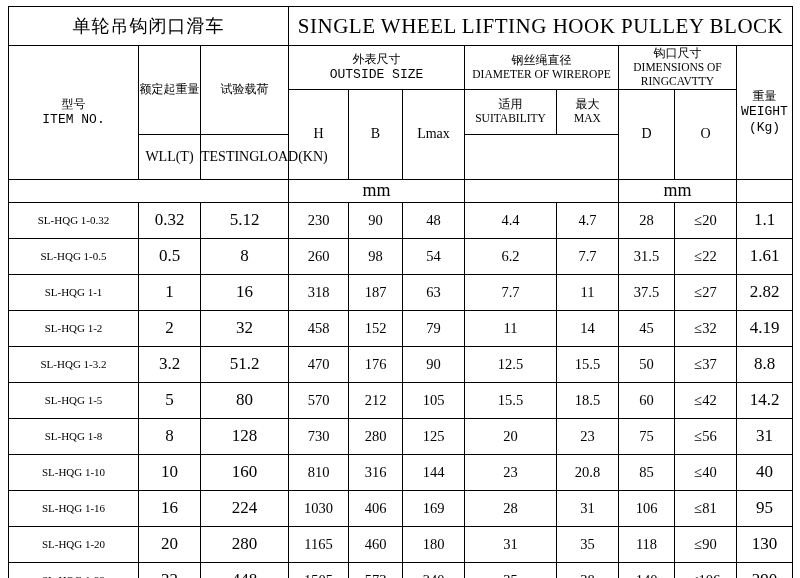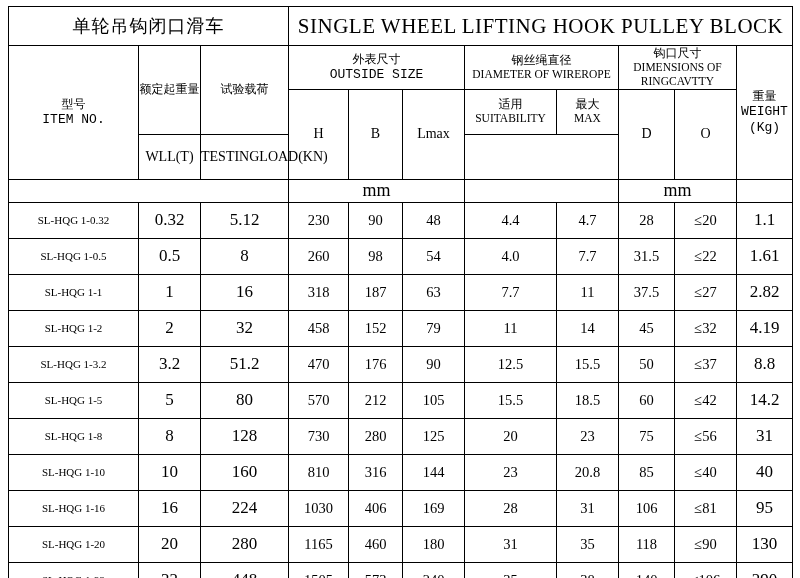--- a/index.html
+++ b/index.html
@@ -211,21 +211,21 @@
         <td class="cell">≤20</td>
         <td class="cell big">1.1</td>
       </tr>
       <tr class="data-row">
         <td class="cell cell-item">SL-HQG 1-0.5</td>
         <td class="cell big">0.5</td>
         <td class="cell big">8</td>
         <td class="cell">260</td>
         <td class="cell">98</td>
         <td class="cell">54</td>
-        <td class="cell">4.0</td>
+        <td class="cell">6.2</td>
         <td class="cell">7.7</td>
         <td class="cell">31.5</td>
         <td class="cell">≤22</td>
         <td class="cell big">1.61</td>
       </tr>
       <tr class="data-row">
         <td class="cell cell-item">SL-HQG 1-1</td>
         <td class="cell big">1</td>
         <td class="cell big">16</td>
         <td class="cell">318</td>

